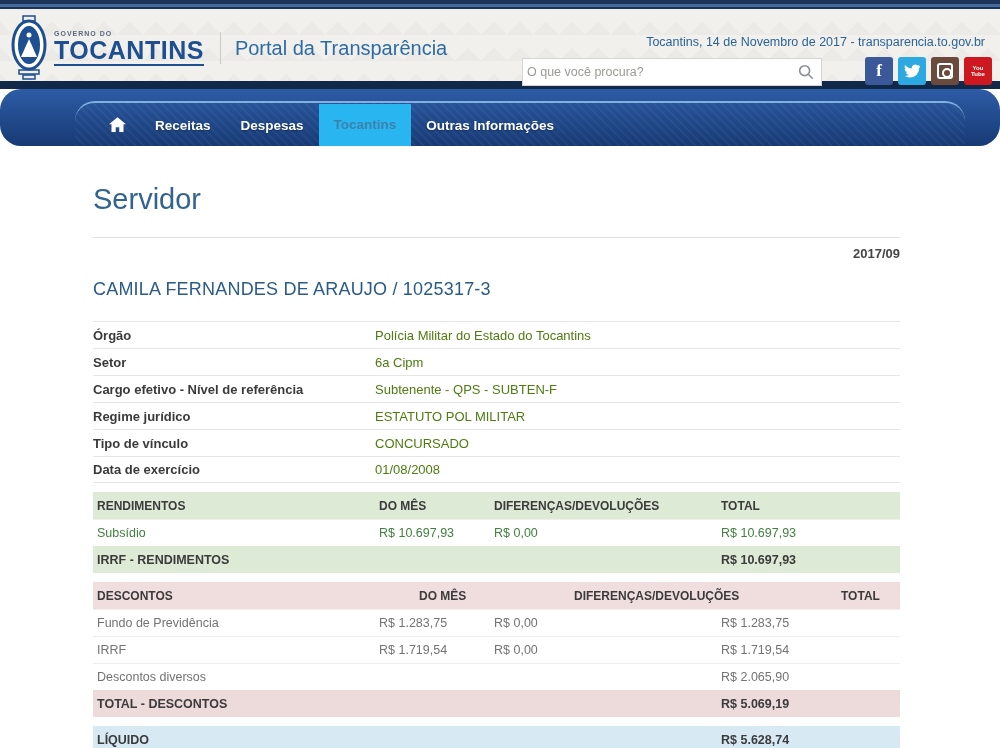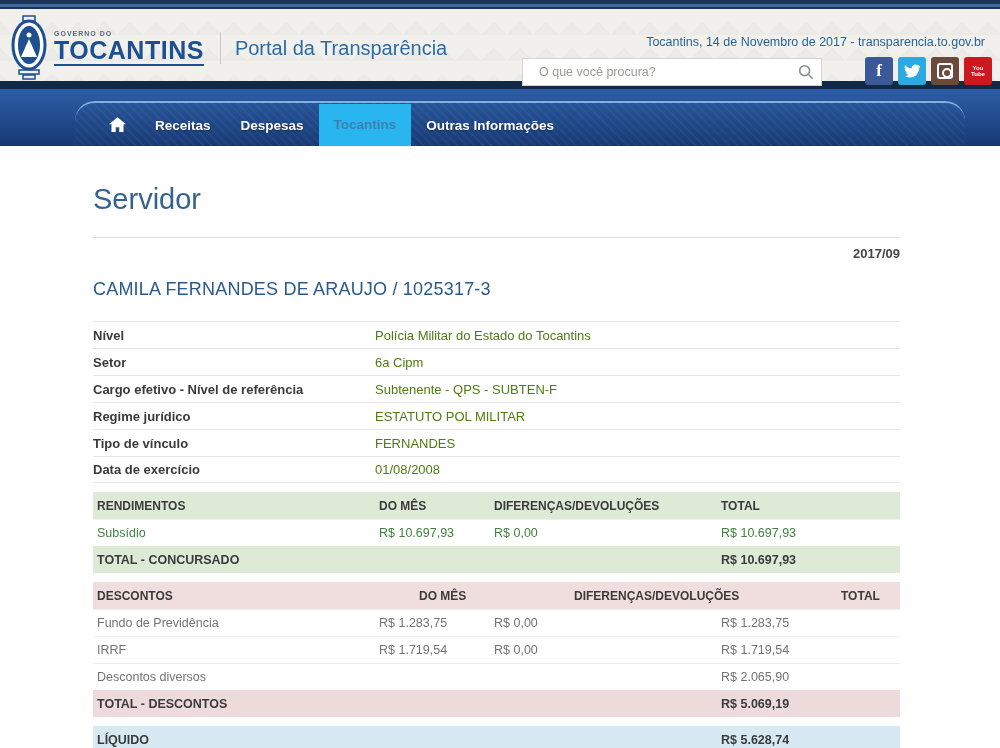--- a/index.html
+++ b/index.html
@@ -26,40 +26,40 @@
   .logo-big { font-size:25px; font-weight:bold; color:#1d4f91; letter-spacing:0.5px;
               border-bottom:2px solid #1d4f91; line-height:1.05; padding-bottom:1px; }
   .brand-sep { width:1px; height:32px; background:#c9c9c4; margin:0 14px 0 16px; }
   .portal-title { font-size:20px; color:#2d6ca3; }
 
   .date-line { position:absolute; top:26px; right:15px; font-size:12.5px; color:#2a6496; }
 
   .search-wrap { position:absolute; left:522px; top:49px; width:300px; height:28px;
     background:#fff; border:1px solid #d4d4d0; display:flex; align-items:center; }
   .search-input { flex:1; border:none; outline:none; font-size:12.5px; color:#444;
-    padding:0 16px; background:transparent; font-family:"Liberation Sans", sans-serif; }
+    padding:0 4px; background:transparent; font-family:"Liberation Sans", sans-serif; }
   .search-input::placeholder { color:#9a9a96; }
   .search-btn { width:30px; height:26px; background:transparent; border:none; cursor:pointer;
     display:flex; align-items:center; justify-content:center; }
 
   .social { position:absolute; right:8px; top:48px; display:flex; gap:5px; }
   .social-btn { width:28px; height:28px; border-radius:3px; display:flex; align-items:center;
     justify-content:center; color:#fff; cursor:pointer; }
   .social-fb { background:#3b5998; font-weight:bold; font-size:17px; font-family:"Liberation Serif", serif; }
   .social-tw { background:#2ba9e0; }
   .social-ig { background:#6a4a3c; }
   .social-yt { background:#cc181e; flex-direction:column; line-height:1; }
   .yt-txt { font-size:6px; font-weight:bold; color:#fff; }
   .ig-cam { width:16px; height:16px; border:2px solid #fff; border-radius:3px; position:relative; }
   .ig-cam::after { content:""; position:absolute; left:3px; top:3px; width:6px; height:6px;
     border:2px solid #fff; border-radius:50%; }
 
   
   .nav-strip { height:8px; background:#122848; }
-  .nav-band { height:57px; background:linear-gradient(#2d5ca6, #173a74); position:relative; overflow:hidden; }
+  .nav-band { height:57px; background:linear-gradient(#2d5ca6, #173a74); position:relative; overflow:hidden;border-radius:21px; }
   .nav-inner { position:absolute; left:75px; right:35px; top:12px; bottom:0;
     background:linear-gradient(#4d86c8, #1e4c94 80%);
     border-radius:20px 20px 0 0; border-top:2px solid #7fb0e0;
     background-image:repeating-linear-gradient(45deg, rgba(255,255,255,0.04) 0 2px, transparent 2px 6px);
   }
   .nav-menu { position:absolute; left:95px; bottom:0; display:flex; align-items:flex-end; height:45px; }
   .nav-item { color:#ffffff; font-size:13.5px; font-weight:bold; padding:12px 15px 13px;
     cursor:pointer; text-shadow:0 1px 2px rgba(0,0,0,0.35); }
   .nav-item.active { background:#29b5ef; color:#3c82ad; height:42px; display:flex;
     align-items:center; text-shadow:none; }
@@ -168,38 +168,38 @@
 </div>
 
 <div class="content">
   <h1 class="page-title">Servidor</h1>
   <div class="rule"></div>
   <div class="period">2017/09</div>
   <h2 class="employee">CAMILA FERNANDES DE ARAUJO / 1025317-3</h2>
 
   <div class="info-table">
     <div class="info-row">
-      <div class="info-label">Nível</div>
+      <div class="info-label">Órgão</div>
       <div class="info-value">Polícia Militar do Estado do Tocantins</div>
     </div>
     <div class="info-row">
       <div class="info-label">Setor</div>
       <div class="info-value">6a Cipm</div>
     </div>
     <div class="info-row">
       <div class="info-label">Cargo efetivo - Nível de referência</div>
       <div class="info-value">Subtenente - QPS - SUBTEN-F</div>
     </div>
     <div class="info-row">
       <div class="info-label">Regime jurídico</div>
       <div class="info-value">ESTATUTO POL MILITAR</div>
     </div>
     <div class="info-row">
       <div class="info-label">Tipo de vínculo</div>
-      <div class="info-value">FERNANDES</div>
+      <div class="info-value">CONCURSADO</div>
     </div>
     <div class="info-row">
       <div class="info-label">Data de exercício</div>
       <div class="info-value">01/08/2008</div>
     </div>
   </div>
 
   <div class="fin-table">
     <div class="fin-row green-bg fin-head">
       <div>RENDIMENTOS</div>
@@ -207,21 +207,21 @@
       <div>DIFERENÇAS/DEVOLUÇÕES</div>
       <div>TOTAL</div>
     </div>
     <div class="fin-row white-row green-txt">
       <div>Subsídio</div>
       <div>R$ 10.697,93</div>
       <div>R$ 0,00</div>
       <div>R$ 10.697,93</div>
     </div>
     <div class="fin-row green-bg fin-total">
-      <div>TOTAL - CONCURSADO</div>
+      <div>IRRF - RENDIMENTOS</div>
       <div></div>
       <div></div>
       <div>R$ 10.697,93</div>
     </div>
   </div>
 
   <div class="fin-table">
     <div class="fin-row pink-bg fin-head">
       <div>DESCONTOS</div>
       <div>DO MÊS</div>

